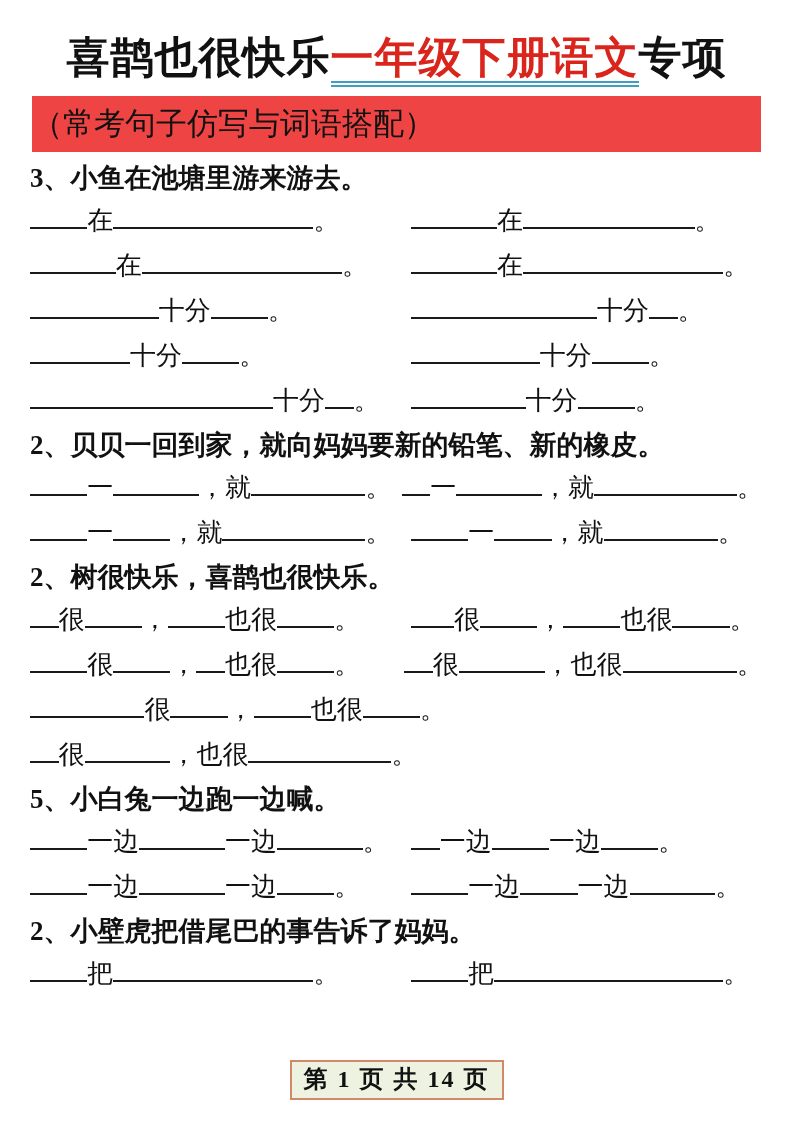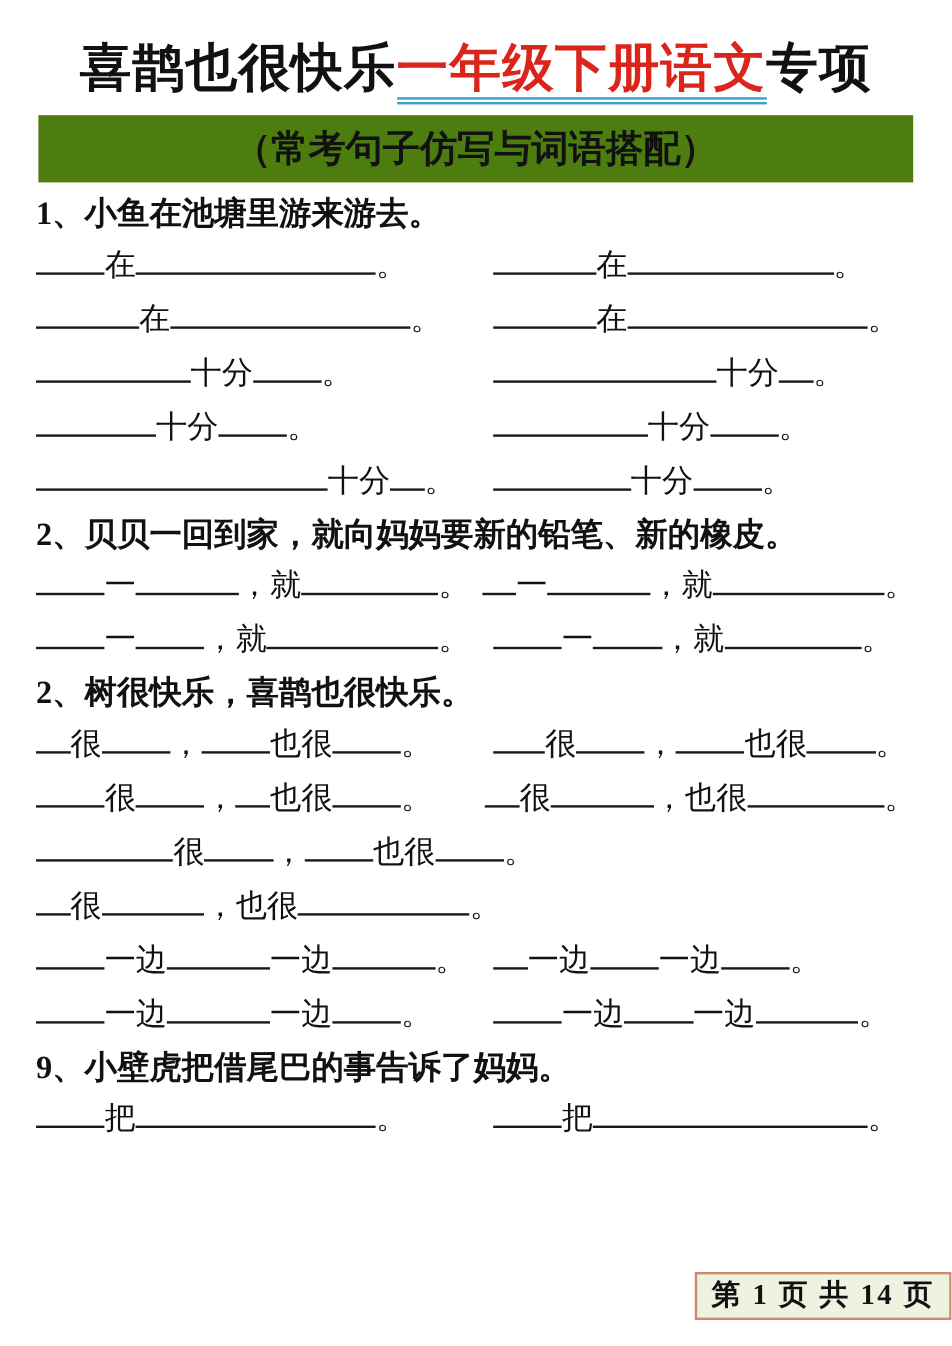--- a/index.html
+++ b/index.html
@@ -27,24 +27,24 @@
   }
   .doc-title .t-red {
     color: #d9251c;
     border-bottom: 6px double #3f9fc0;
     padding-bottom: 0px;
   }
 
   
   .subtitle-band {
     margin: 10px 2px 6px 2px;
-    background: #4d7c0f;
-    text-align: center;
+    background: #ef4444;
+    text-align: left;
     font-family: "Liberation Sans", "DejaVu Sans", sans-serif;
-    font-weight: 700;
+    font-weight: 400;
     font-size: 31px;
     line-height: 56px;
     height: 56px;
   }
 
   
   .exercises { margin-top: 4px; }
   .ex-heading {
     font-size: 27px;
     font-weight: 700;
@@ -72,21 +72,21 @@
     height: 2px;
     vertical-align: baseline;
   }
 
   
   .footer {
     position: absolute;
     left: 0;
     bottom: 22px;
     width: 100%;
-    text-align: right;
+    text-align: center;
   }
   .page-number-box {
     display: inline-block;
     background: #eef3e1;
     border: 2px solid #d08a6a;
     padding: 1px 12px 3px 12px;
     font-size: 24px;
     font-weight: 700;
     letter-spacing: 2px;
   }
@@ -109,21 +109,21 @@
 
   <div class="doc-title">
     <span>喜鹊也很快乐</span><span class="t-red">一年级下册语文</span><span>专项</span>
   </div>
 
   <div class="subtitle-band">（常考句子仿写与词语搭配）</div>
 
   <div class="exercises">
 
     <div class="ex-section">
-      <div class="ex-heading">1、小鱼在池塘里游来游去。</div>
+      <div class="ex-heading">3、小鱼在池塘里游来游去。</div>
       <div class="ex-row">
         <div class="ex-line"><span class="u" style="width:2.2em"></span>在<span class="u" style="width:7.700000000000001em"></span>。</div>
         <div class="ex-line right"><span class="u" style="width:3.3000000000000003em"></span>在<span class="u" style="width:6.6000000000000005em"></span>。</div>
       </div>
       <div class="ex-row">
         <div class="ex-line"><span class="u" style="width:3.3000000000000003em"></span>在<span class="u" style="width:7.700000000000001em"></span>。</div>
         <div class="ex-line right"><span class="u" style="width:3.3000000000000003em"></span>在<span class="u" style="width:7.700000000000001em"></span>。</div>
       </div>
     </div>
 
@@ -168,32 +168,33 @@
         <div class="ex-line"><span class="u" style="width:4.4em"></span>很<span class="u" style="width:2.2em"></span>，<span class="u" style="width:2.2em"></span>也很<span class="u" style="width:2.2em"></span>。</div>
         <div class="ex-line right"></div>
       </div>
       <div class="ex-row">
         <div class="ex-line"><span class="u" style="width:1.1em"></span>很<span class="u" style="width:3.3000000000000003em"></span>，也很<span class="u" style="width:5.5em"></span>。</div>
         <div class="ex-line right"></div>
       </div>
     </div>
 
     <div class="ex-section">
+      <div class="ex-heading">5、小白兔一边跑一边喊。</div>
       <div class="ex-row">
         <div class="ex-line"><span class="u" style="width:2.2em"></span>一边<span class="u" style="width:3.3000000000000003em"></span>一边<span class="u" style="width:3.3000000000000003em"></span>。</div>
         <div class="ex-line right"><span class="u" style="width:1.1em"></span>一边<span class="u" style="width:2.2em"></span>一边<span class="u" style="width:2.2em"></span>。</div>
       </div>
       <div class="ex-row">
         <div class="ex-line"><span class="u" style="width:2.2em"></span>一边<span class="u" style="width:3.3000000000000003em"></span>一边<span class="u" style="width:2.2em"></span>。</div>
         <div class="ex-line right"><span class="u" style="width:2.2em"></span>一边<span class="u" style="width:2.2em"></span>一边<span class="u" style="width:3.3000000000000003em"></span>。</div>
       </div>
     </div>
 
     <div class="ex-section">
-      <div class="ex-heading">9、小壁虎把借尾巴的事告诉了妈妈。</div>
+      <div class="ex-heading">2、小壁虎把借尾巴的事告诉了妈妈。</div>
       <div class="ex-row">
         <div class="ex-line"><span class="u" style="width:2.2em"></span>把<span class="u" style="width:7.700000000000001em"></span>。</div>
         <div class="ex-line right"><span class="u" style="width:2.2em"></span>把<span class="u" style="width:8.8em"></span>。</div>
       </div>
     </div>
 
   </div>
 
   <div class="footer">
     <span class="page-number-box">第 1 页 共 14 页</span>

